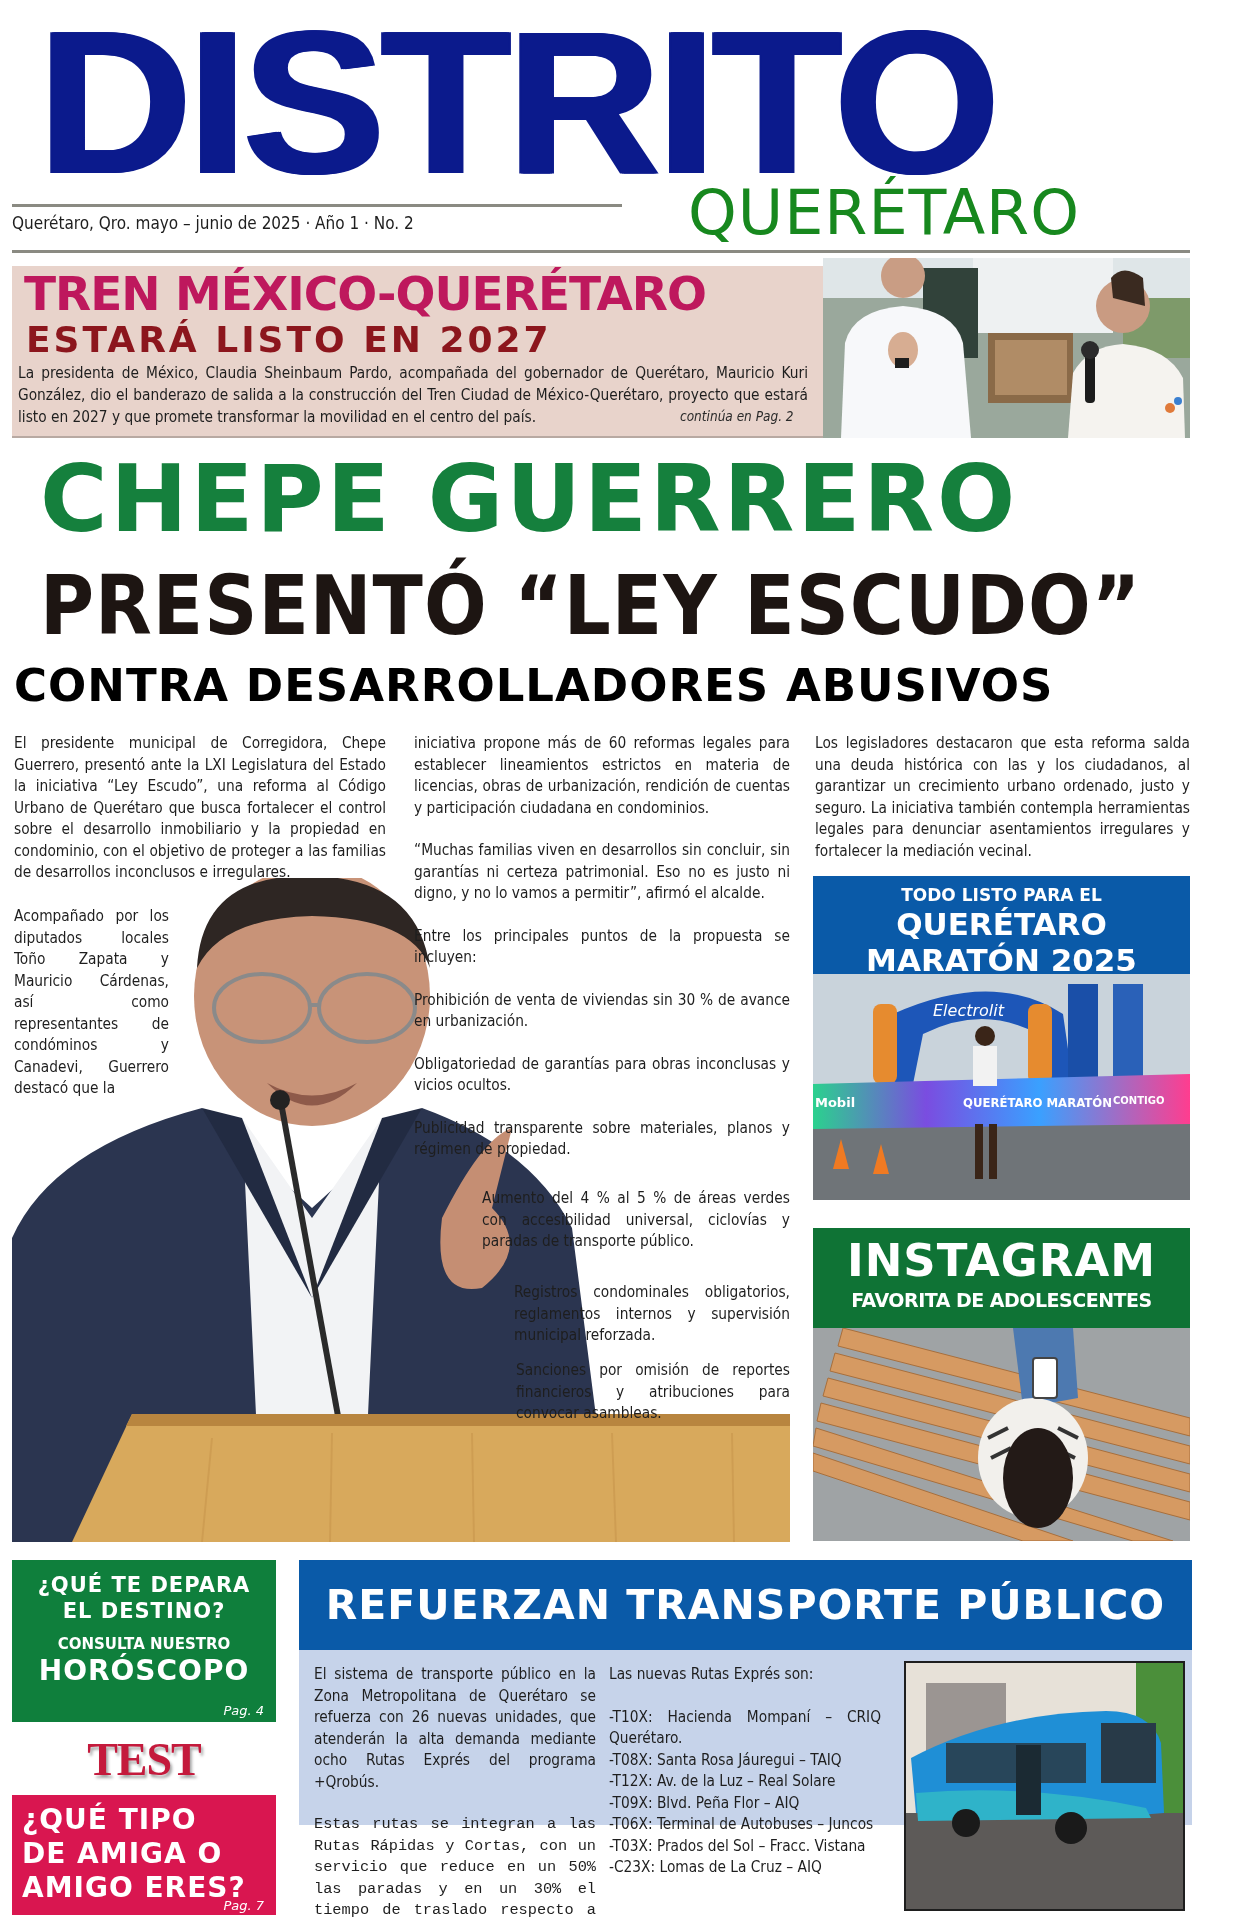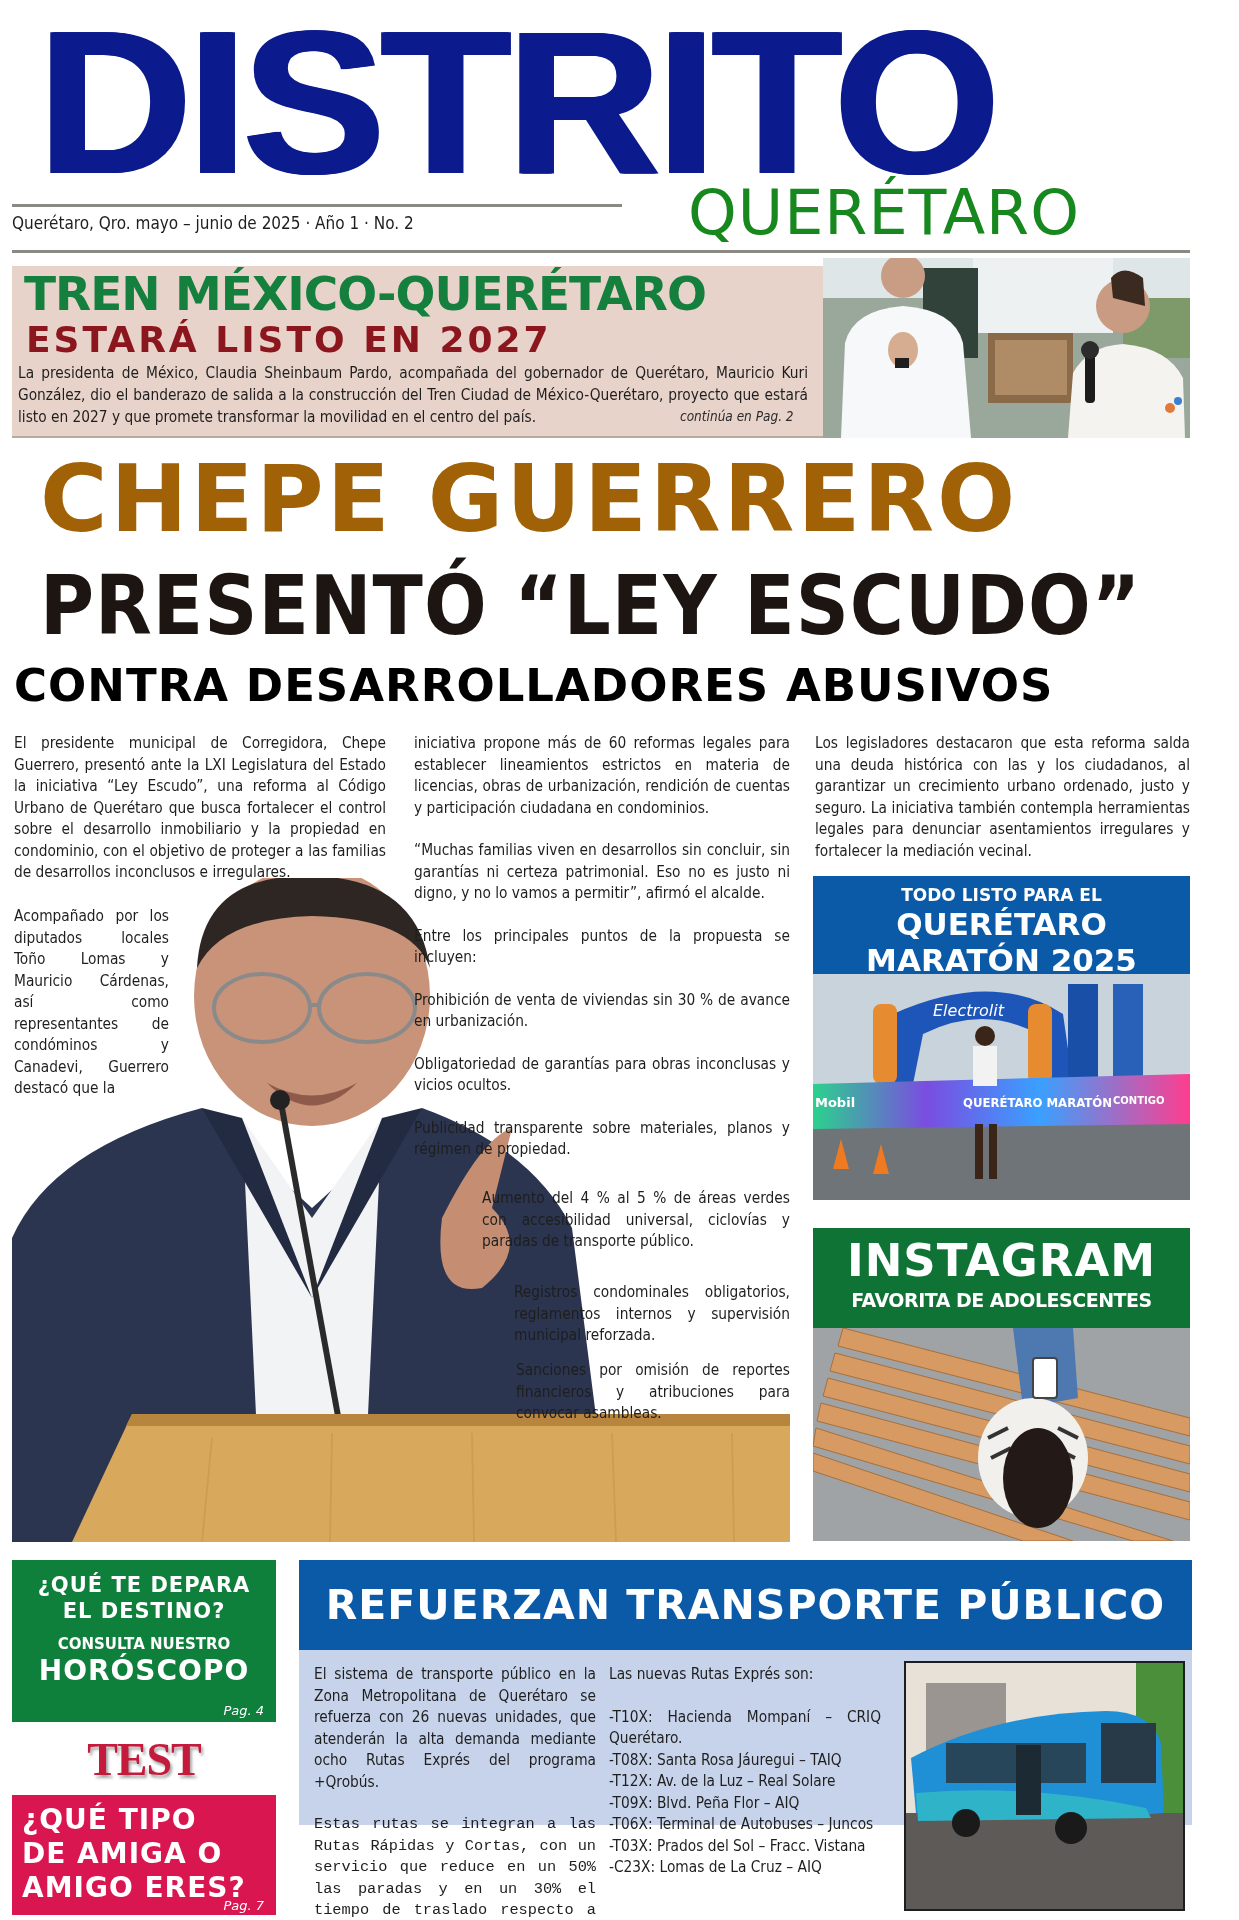--- a/index.html
+++ b/index.html
@@ -8,28 +8,28 @@
   .abs { position: absolute; }
 
   
   .masthead { left: 38px; top: 22px; width: 1130px; height: 160px; font-family: "Liberation Sans", sans-serif; font-weight: 900; font-size: 205px; line-height: 160px; color: #0b1a8c; letter-spacing: -4px; transform: scaleX(1.04); transform-origin: left top; white-space: nowrap; text-shadow: 2px 0 0 #0b1a8c, -2px 0 0 #0b1a8c; }
   .subtitle { left: 688px; top: 178px; font-family: "DejaVu Sans", sans-serif; font-size: 62px; line-height: 70px; color: #17881e; letter-spacing: 1px; white-space: nowrap; }
   .rule { height: 3px; background: #8a8a82; }
   .dateline { left: 12px; top: 213px; font-size: 17px; color: #1e1e1e; white-space: nowrap; font-family: "DejaVu Sans Condensed", "DejaVu Sans", sans-serif; }
 
   
   .tren { left: 12px; top: 266px; width: 1178px; height: 172px; background: #e8d3cb; border-bottom: 2px solid #b8a9a2; }
-  .tren-title1 { left: 24px; top: 265px; font-family: "DejaVu Sans", sans-serif; font-weight: 700; font-size: 47px; color: #15803d; letter-spacing: -1px; white-space: nowrap; line-height: 58px; }
+  .tren-title1 { left: 24px; top: 265px; font-family: "DejaVu Sans", sans-serif; font-weight: 700; font-size: 47px; color: #be185d; letter-spacing: -1px; white-space: nowrap; line-height: 58px; }
   .tren-title2 { left: 26px; top: 318px; font-family: "DejaVu Sans", sans-serif; font-weight: 700; font-size: 36px; color: #8c161d; letter-spacing: 3px; white-space: nowrap; line-height: 44px; }
   .tren-body { left: 18px; top: 362px; width: 790px; font-size: 15.3px; line-height: 22px; color: #1e1e1e; text-align: justify; font-family: "DejaVu Sans Condensed", "DejaVu Sans", sans-serif; }
   .tren-cont { left: 680px; top: 408px; font-size: 13.5px; font-style: italic; color: #2a2a2a; }
   .tren-photo { left: 823px; top: 258px; width: 367px; height: 180px; overflow: hidden; background: linear-gradient(180deg,#cfd8dc 0%,#b9c4c6 40%,#8d9a8f 100%); }
 
   
-  .h-chepe { left: 40px; top: 448px; width: 1160px; font-family: "DejaVu Sans", sans-serif; font-weight: 700; font-size: 92px; line-height: 104px; color: #a16207; letter-spacing: 3px; white-space: nowrap; }
+  .h-chepe { left: 40px; top: 448px; width: 1160px; font-family: "DejaVu Sans", sans-serif; font-weight: 700; font-size: 92px; line-height: 104px; color: #15803d; letter-spacing: 3px; white-space: nowrap; }
   .h-ley { left: 40px; top: 560px; width: 1160px; font-family: "DejaVu Sans Condensed", "DejaVu Sans", sans-serif; font-weight: 700; font-size: 82px; line-height: 92px; color: #1d1512; letter-spacing: 1px; white-space: nowrap; }
   .h-contra { left: 14px; top: 658px; width: 1200px; font-family: "DejaVu Sans", sans-serif; font-weight: 700; font-size: 45px; line-height: 56px; color: #000000; letter-spacing: 1px; white-space: nowrap; }
 
   .col-text { font-size: 15.3px; line-height: 21.5px; text-align: justify; color: #1e1e1e; font-family: "DejaVu Sans Condensed", "DejaVu Sans", sans-serif; }
   .col-text p { margin-bottom: 21px; }
 
   
   .chepe-photo { left: 12px; top: 878px; width: 778px; height: 664px; overflow: hidden; }
 
   
@@ -114,21 +114,21 @@
       <line x1="200" y1="560" x2="190" y2="664"></line>
         <line x1="320" y1="555" x2="318" y2="664"></line>
       <line x1="460" y1="555" x2="462" y2="664"></line>
         <line x1="600" y1="555" x2="604" y2="664"></line>
       <line x1="720" y1="555" x2="722" y2="664"></line>
     </g>
   </svg>
 </div>
 
 <div class="abs col-text" style="left:14px; top:733px; width:372px;">El presidente municipal de Corregidora, Chepe Guerrero, presentó ante la LXI Legislatura del Estado la iniciativa “Ley Escudo”, una reforma al Código Urbano de Querétaro que busca fortalecer el control sobre el desarrollo inmobiliario y la propiedad en condominio, con el objetivo de proteger a las familias de desarrollos inconclusos e irregulares.</div>
-<div class="abs col-text" style="left:14px; top:906px; width:155px; background:rgba(255,255,255,0.0);">Acompañado por los diputados locales Toño Lomas y Mauricio Cárdenas, así como representantes de condóminos y Canadevi, Guerrero destacó que la</div>
+<div class="abs col-text" style="left:14px; top:906px; width:155px; background:rgba(255,255,255,0.0);">Acompañado por los diputados locales Toño Zapata y Mauricio Cárdenas, así como representantes de condóminos y Canadevi, Guerrero destacó que la</div>
 
 <div class="abs col-text" style="left:414px; top:733px; width:376px;">
   <p>iniciativa propone más de 60 reformas legales para establecer lineamientos estrictos en materia de licencias, obras de urbanización, rendición de cuentas y participación ciudadana en condominios.</p>
   <p>“Muchas familias viven en desarrollos sin concluir, sin garantías ni certeza patrimonial. Eso no es justo ni digno, y no lo vamos a permitir”, afirmó el alcalde.</p>
   <p>Entre los principales puntos de la propuesta se incluyen:</p>
   <p>Prohibición de venta de viviendas sin 30 % de avance en urbanización.</p>
   <p>Obligatoriedad de garantías para obras inconclusas y vicios ocultos.</p>
   <p>Publicidad transparente sobre materiales, planos y régimen de propiedad.</p>
 </div>
 <div class="abs col-text" style="left:482px; top:1188px; width:308px;">Aumento del 4 % al 5 % de áreas verdes con accesibilidad universal, ciclovías y paradas de transporte público.</div>

